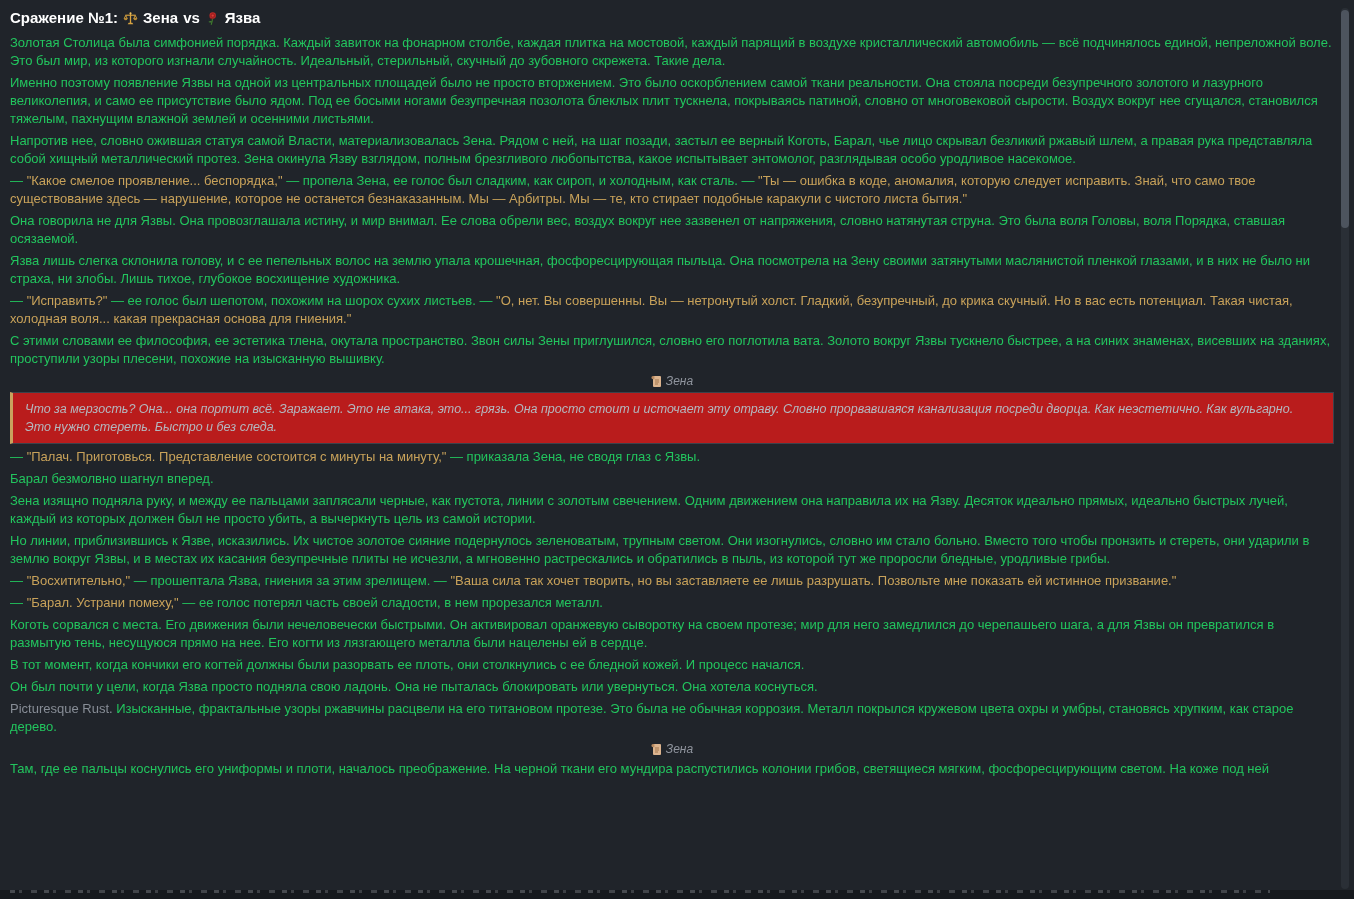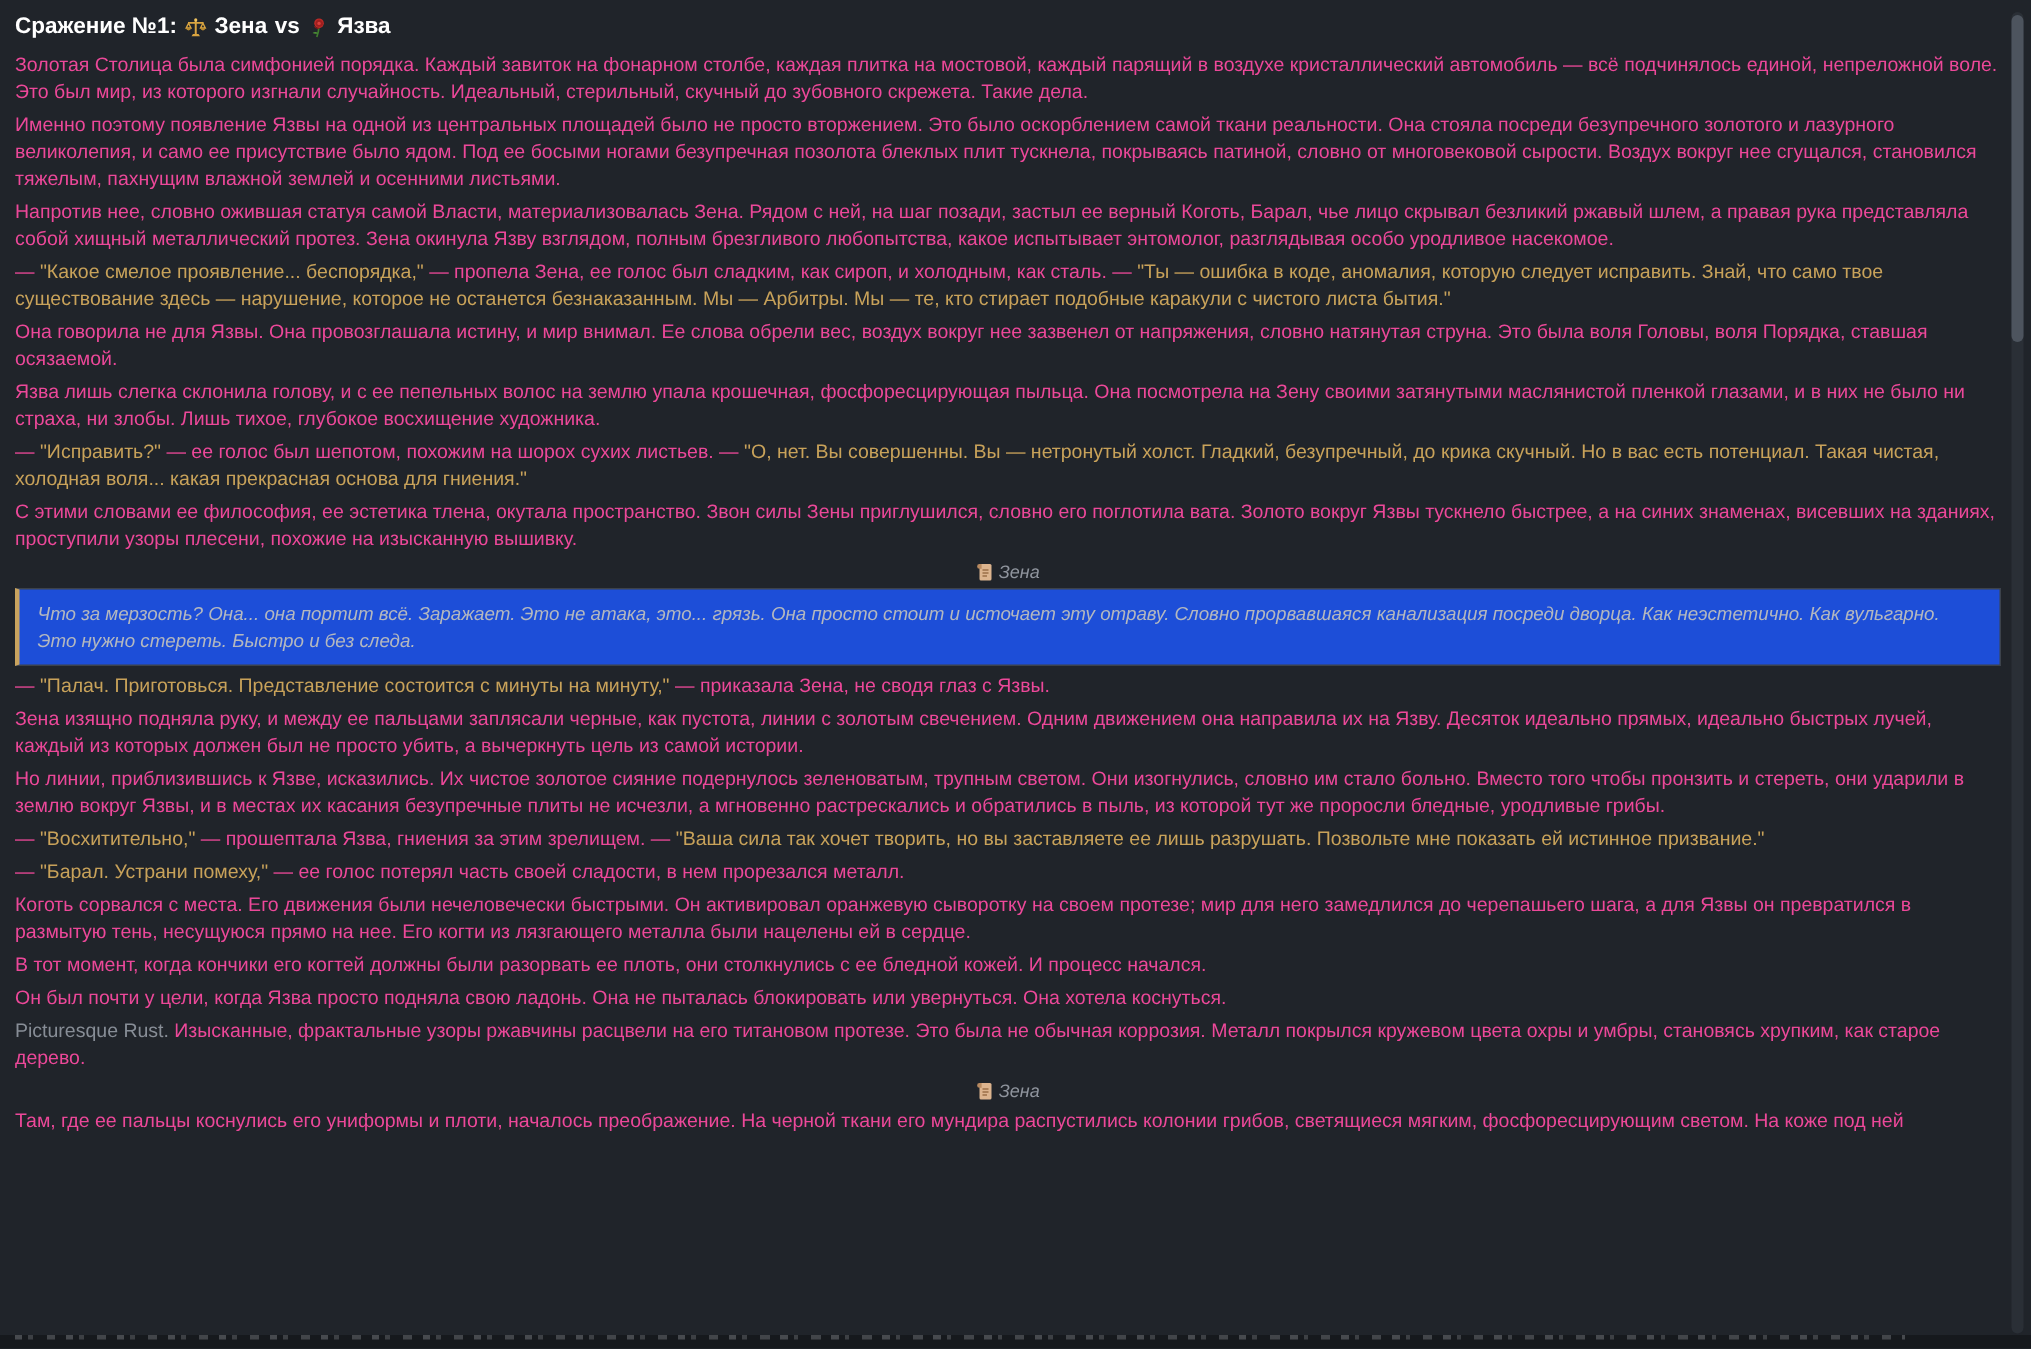--- a/index.html
+++ b/index.html
@@ -14,30 +14,30 @@
     padding:8px 20px 0 10px;box-sizing:border-box;
   }
   .title{
     margin:0 0 6px 0;font-size:15px;font-weight:bold;color:#ffffff;
     display:flex;align-items:center;gap:5px;line-height:20px;
   }
   .title .ticon{display:inline-flex;width:15px;height:15px;flex:0 0 auto;}
   .para{
     margin:4px 0;font-size:13px;line-height:18px;color:#d5d8dd;
   }
-  .norm{color:#ec4899;}
+  .norm{color:#22c55e;}
   .gold{color:#c8a25a;}
   .skill{color:#878d96;}
   .char-label{
     margin:6px 0 2px 0;display:flex;justify-content:center;align-items:center;gap:4px;
     color:#8f949d;font-style:italic;font-size:12px;line-height:14px;
   }
   .char-label .licon{display:inline-flex;width:11px;height:13px;flex:0 0 auto;}
   .quote-box{
-    margin:4px 0;background:#1d4ed8;
+    margin:4px 0;background:#b91c1c;
     border:1px solid #3c424b;border-left:3px solid #c9a35e;
     padding:7px 12px;box-sizing:border-box;
     font-style:italic;font-size:12.5px;line-height:18px;color:#b4b8bf;
   }
   .clip-strip{
     position:absolute;left:0;right:0;bottom:0;height:9px;background:#16191d;overflow:hidden;
   }
   .clip-strip::before{
     content:"";position:absolute;left:10px;top:0;height:3px;width:1260px;
     background:repeating-linear-gradient(90deg,
@@ -102,20 +102,21 @@
           <svg viewBox="0 0 11 13" width="11" height="13">
             <rect x="2" y="1" width="8" height="11" rx="1" fill="#dcb48e"></rect>
             <path d="M2 1 A1.6 1.6 0 0 0 2 4.2 L3.4 4.2 L3.4 1 Z" fill="#b88a60"></path>
             <path d="M4 5 h4 M4 7 h4 M4 9 h3" stroke="#9a6f48" stroke-width="0.9"></path>
           </svg>
         </span>
         <span>Зена</span>
       </div>
       <div class="quote-box">Что за мерзость? Она... она портит всё. Заражает. Это не атака, это... грязь. Она просто стоит и источает эту отраву. Словно прорвавшаяся канализация посреди дворца. Как неэстетично. Как вульгарно. Это нужно стереть. Быстро и без следа.</div>
       <p class="para"><span class="norm">— </span><span class="gold">"Палач. Приготовься. Представление состоится с минуты на минуту,"</span><span class="norm"> — приказала Зена, не сводя глаз с Язвы.</span></p>
+      <p class="para"><span class="norm">Барал безмолвно шагнул вперед.</span></p>
       <p class="para"><span class="norm">Зена изящно подняла руку, и между ее пальцами заплясали черные, как пустота, линии с золотым свечением. Одним движением она направила их на Язву. Десяток идеально прямых, идеально быстрых лучей, каждый из которых должен был не просто убить, а вычеркнуть цель из самой истории.</span></p>
       <p class="para"><span class="norm">Но линии, приблизившись к Язве, исказились. Их чистое золотое сияние подернулось зеленоватым, трупным светом. Они изогнулись, словно им стало больно. Вместо того чтобы пронзить и стереть, они ударили в землю вокруг Язвы, и в местах их касания безупречные плиты не исчезли, а мгновенно растрескались и обратились в пыль, из которой тут же проросли бледные, уродливые грибы.</span></p>
       <p class="para"><span class="norm">— </span><span class="gold">"Восхитительно,"</span><span class="norm"> — прошептала Язва, гниения за этим зрелищем. — </span><span class="gold">"Ваша сила так хочет творить, но вы заставляете ее лишь разрушать. Позвольте мне показать ей истинное призвание."</span></p>
       <p class="para"><span class="norm">— </span><span class="gold">"Барал. Устрани помеху,"</span><span class="norm"> — ее голос потерял часть своей сладости, в нем прорезался металл.</span></p>
       <p class="para"><span class="norm">Коготь сорвался с места. Его движения были нечеловечески быстрыми. Он активировал оранжевую сыворотку на своем протезе; мир для него замедлился до черепашьего шага, а для Язвы он превратился в размытую тень, несущуюся прямо на нее. Его когти из лязгающего металла были нацелены ей в сердце.</span></p>
       <p class="para"><span class="norm">В тот момент, когда кончики его когтей должны были разорвать ее плоть, они столкнулись с ее бледной кожей. И процесс начался.</span></p>
       <p class="para"><span class="norm">Он был почти у цели, когда Язва просто подняла свою ладонь. Она не пыталась блокировать или увернуться. Она хотела коснуться.</span></p>
       <p class="para"><span class="skill">Picturesque Rust.</span><span class="norm"> Изысканные, фрактальные узоры ржавчины расцвели на его титановом протезе. Это была не обычная коррозия. Металл покрылся кружевом цвета охры и умбры, становясь хрупким, как старое дерево.</span></p>
       <div class="char-label">
         <span class="licon">

